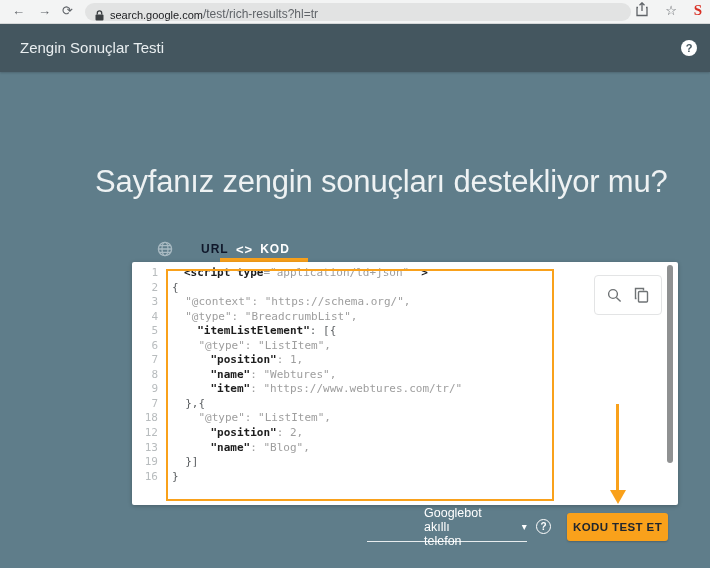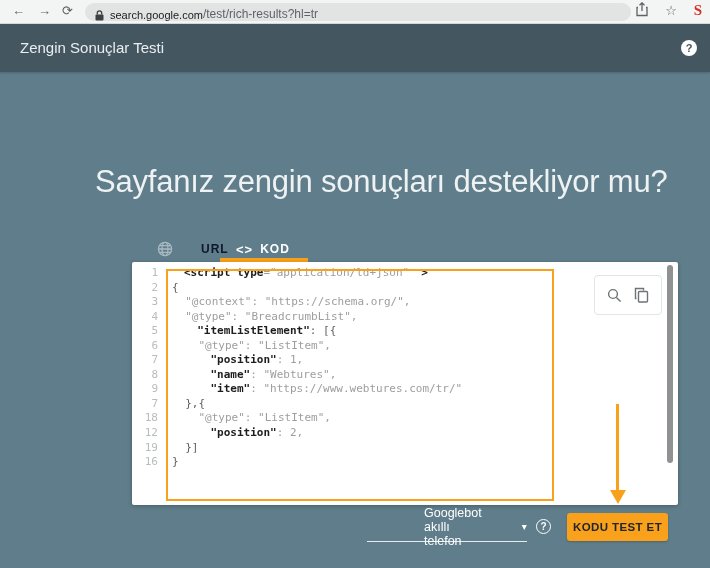--- a/index.html
+++ b/index.html
@@ -115,20 +115,21 @@
         <div class="code-row"><span class="ln">3</span><span class="code"><span class="g">  "@context": "https://schema.org/",</span></span></div>
         <div class="code-row"><span class="ln">4</span><span class="code"><span class="g">  "@type": "BreadcrumbList",</span></span></div>
         <div class="code-row"><span class="ln">5</span><span class="code"><span class="d">  </span><span class="b">"itemListElement"</span><span class="d">: [{</span></span></div>
         <div class="code-row"><span class="ln">6</span><span class="code"><span class="g">    "@type": "ListItem",</span></span></div>
         <div class="code-row"><span class="ln">7</span><span class="code"><span class="d">    </span><span class="b">"position"</span><span class="g">: 1,</span></span></div>
         <div class="code-row"><span class="ln">8</span><span class="code"><span class="d">    </span><span class="b">"name"</span><span class="g">: "Webtures",</span></span></div>
         <div class="code-row"><span class="ln">9</span><span class="code"><span class="d">    </span><span class="b">"item"</span><span class="g">: "https://www.webtures.com/tr/"</span></span></div>
         <div class="code-row"><span class="ln">7</span><span class="code"><span class="d">  },{</span></span></div>
         <div class="code-row"><span class="ln">18</span><span class="code"><span class="g">    "@type": "ListItem",</span></span></div>
         <div class="code-row"><span class="ln">12</span><span class="code"><span class="d">    </span><span class="b">"position"</span><span class="g">: 2,</span></span></div>
+        <div class="code-row"><span class="ln">13</span><span class="code"><span class="d">    </span><span class="b">"name"</span><span class="g">: "Blog",</span></span></div>
         <div class="code-row"><span class="ln">19</span><span class="code"><span class="d">  }]</span></span></div>
         <div class="code-row"><span class="ln">16</span><span class="code"><span class="d">}</span></span></div>
       </div>
     <div id="highlight-box"></div>
     <div id="editor-tools">
       <svg width="15" height="15" viewBox="0 0 15 15">
           <circle cx="6" cy="6" r="4.4" fill="none" stroke="#6f7375" stroke-width="1.4"></circle>
           <line x1="9.4" y1="9.4" x2="13.6" y2="13.6" stroke="#6f7375" stroke-width="1.4"></line>
         </svg>
       <svg width="15" height="16" viewBox="0 0 15 16">

